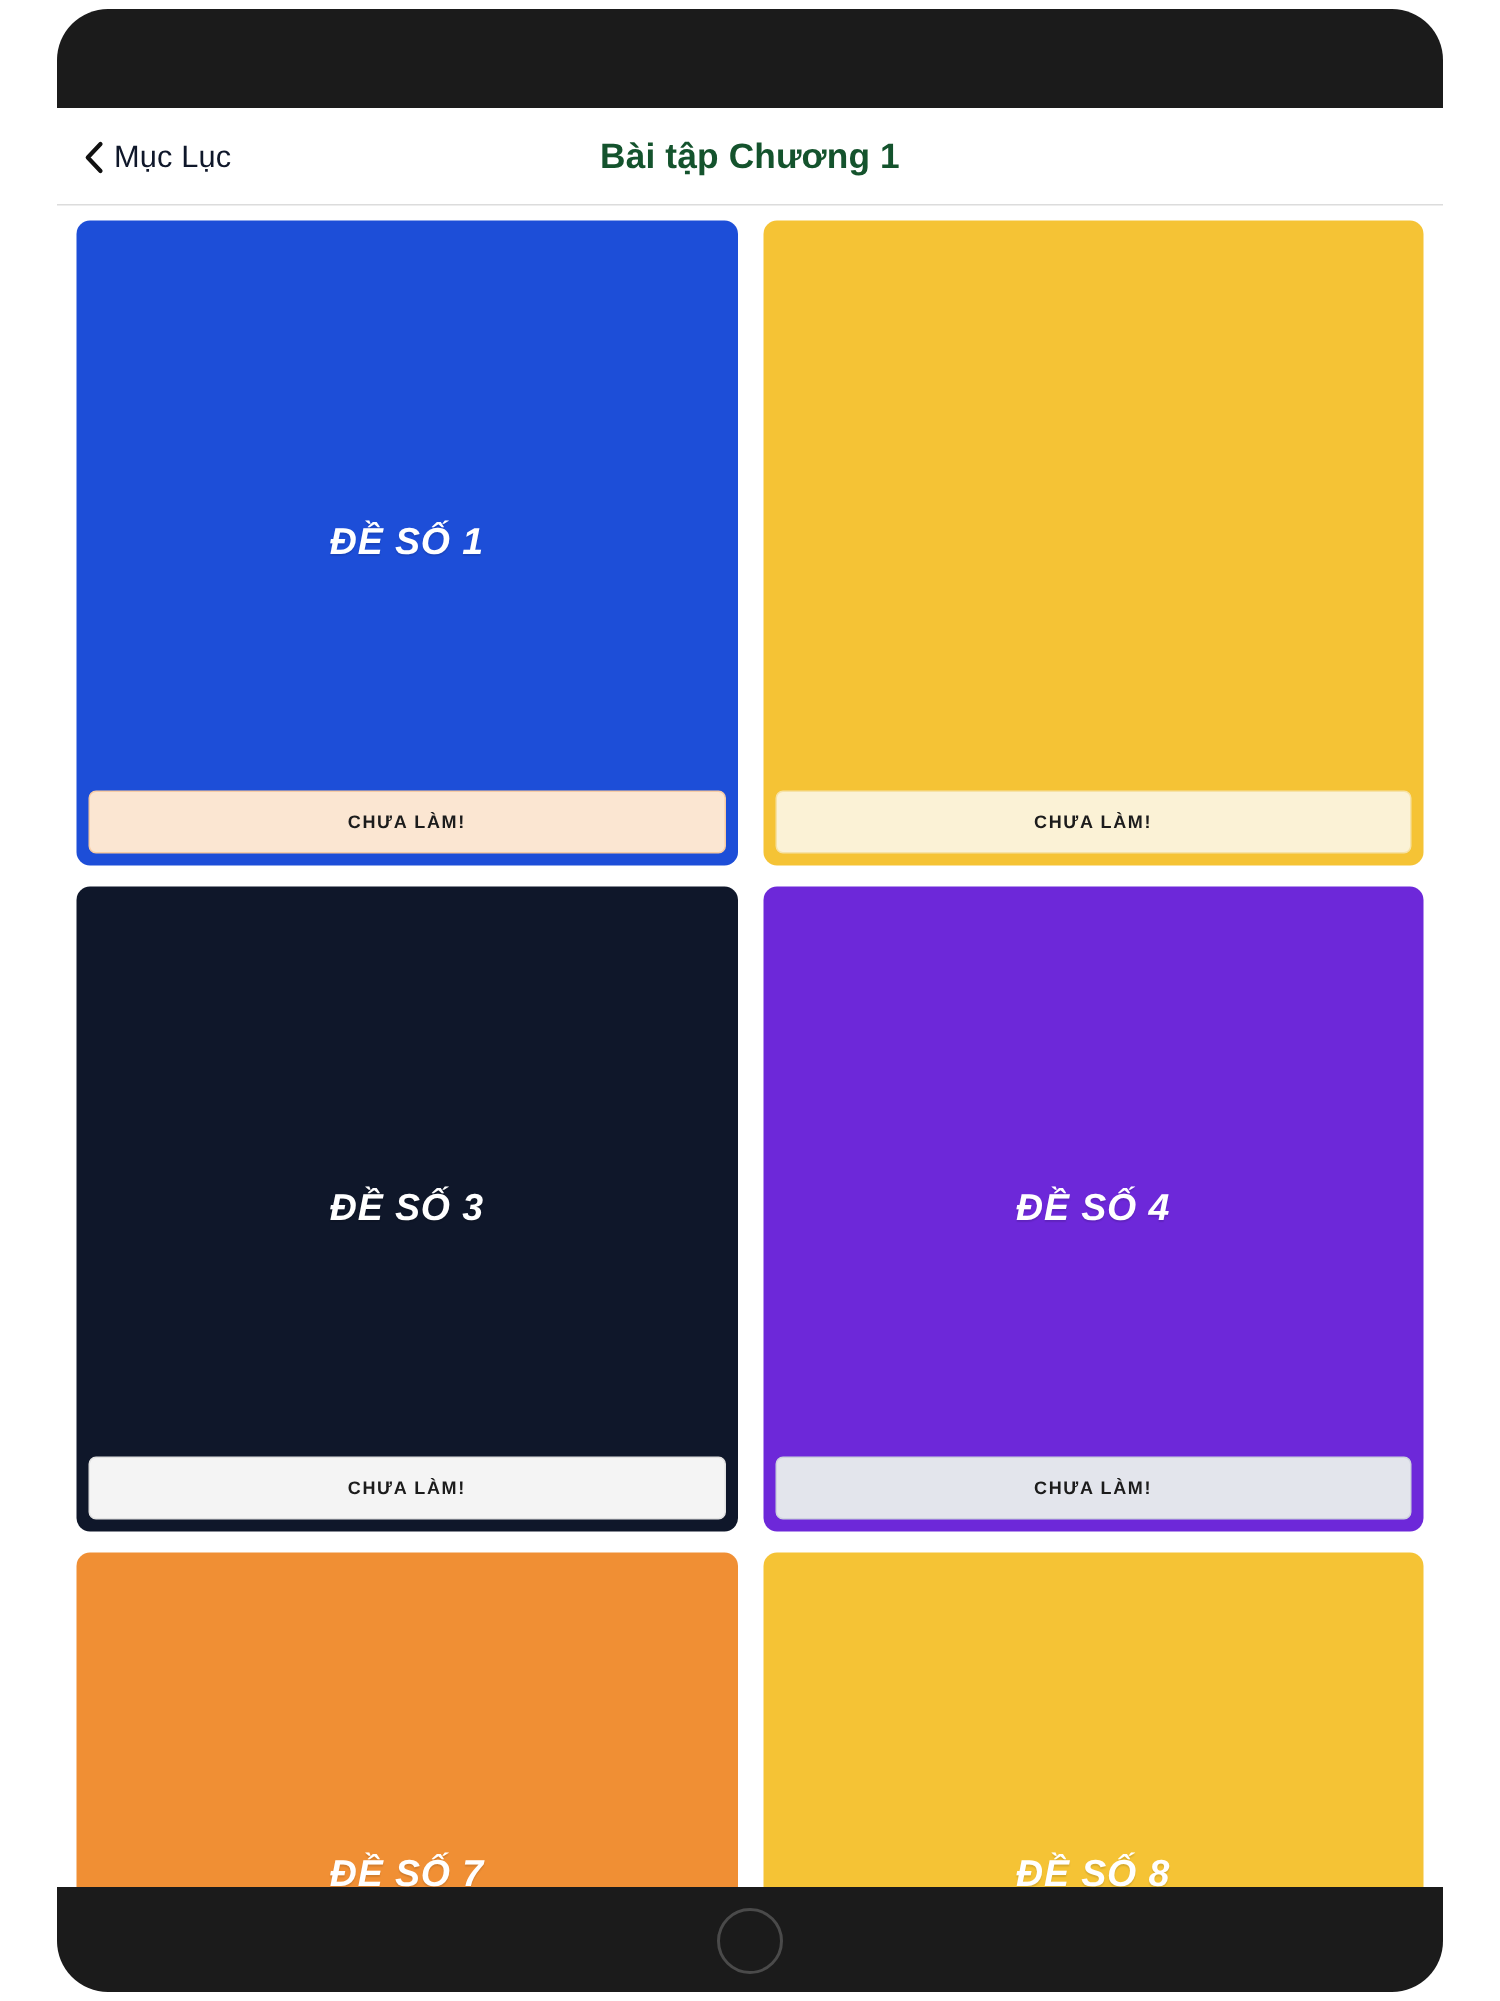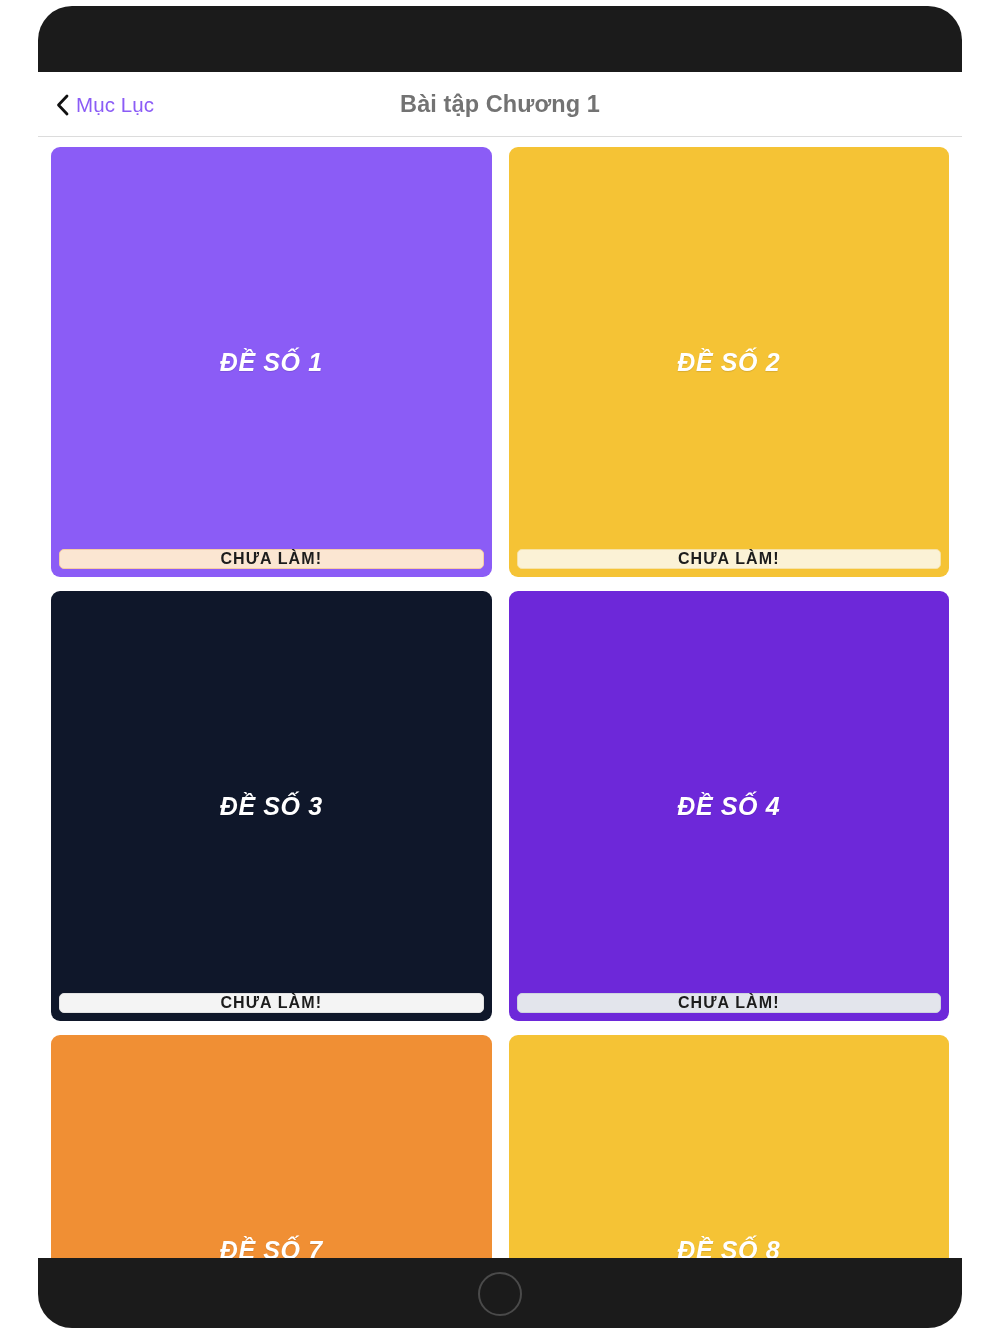--- a/index.html
+++ b/index.html
@@ -51,33 +51,33 @@
     padding: 0 6px;
     cursor: pointer;
   }
   #back-button .chevron {
     width: 13px; height: 22px;
     display: block;
   }
   #back-button .chevron svg { display: block; }
   #back-label {
     font-size: 20.5px;
-    color: #8b5cf6;
+    color: #0f172a;
     letter-spacing: 0.1px;
     white-space: nowrap;
   }
   #nav-title {
     position: absolute;
     left: 0; right: 0; top: 0;
     height: 65px;
     line-height: 65px;
     text-align: center;
     font-size: 23.5px;
     font-weight: bold;
-    color: #737373;
+    color: #14532d;
     letter-spacing: 0.1px;
   }
 
   
   #exercise-grid {
     padding: 10px 13px 0 13px;
     display: grid;
     grid-template-columns: 1fr 1fr;
     column-gap: 17px;
     row-gap: 14px;
@@ -102,26 +102,26 @@
     color: #ffffff;
     font-size: 25px;
     font-weight: bold;
     font-style: italic;
     letter-spacing: 0.6px;
     text-shadow: 0 1px 1px rgba(0,0,0,0.12);
   }
   .status-badge {
     width: calc(100% - 16px);
     margin: 11px 8px 8px 8px;
-    height: 20px;
+    height: 42px;
     border-radius: 5px;
     display: flex;
     align-items: center;
     justify-content: center;
-    font-size: 16px;
+    font-size: 12px;
     font-weight: bold;
     letter-spacing: 1.1px;
     color: #1c1c1c;
   }
 </style>
 </head>
 <body>
 
 <div id="device-frame"></div>
 
@@ -133,26 +133,25 @@
         <svg width="13" height="22" viewBox="0 0 13 22">
           <polyline points="11,2 2.5,11 11,20" fill="none" stroke="#111111" stroke-width="2.8" stroke-linecap="round" stroke-linejoin="round"></polyline>
         </svg>
       </span>
       <span id="back-label">Mục Lục</span>
     </div>
     <div id="nav-title">Bài tập Chương 1</div>
   </div>
 
   <div id="exercise-grid">
-      <div class="exercise-card" style="background: #8b5cf6;">
+      <div class="exercise-card" style="background: #1d4ed8;">
         <div class="card-title">ĐỀ SỐ 1</div>
         <div class="status-badge" style="background: rgb(251, 230, 210); border: 1px solid rgb(246, 203, 164);">CHƯA LÀM!</div>
       </div>
       <div class="exercise-card" style="background: rgb(245, 195, 53);">
-        <div class="card-title">ĐỀ SỐ 2</div>
         <div class="status-badge" style="background: rgb(251, 242, 214); border: 1px solid rgb(246, 226, 166);">CHƯA LÀM!</div>
       </div>
       <div class="exercise-card" style="background: #0f172a;">
         <div class="card-title">ĐỀ SỐ 3</div>
         <div class="status-badge" style="background: rgb(244, 244, 244); border: 1px solid rgb(226, 226, 226);">CHƯA LÀM!</div>
       </div>
       <div class="exercise-card" style="background: #6d28d9;">
         <div class="card-title">ĐỀ SỐ 4</div>
         <div class="status-badge" style="background: rgb(227, 229, 236); border: 1px solid rgb(206, 211, 222);">CHƯA LÀM!</div>
       </div>

